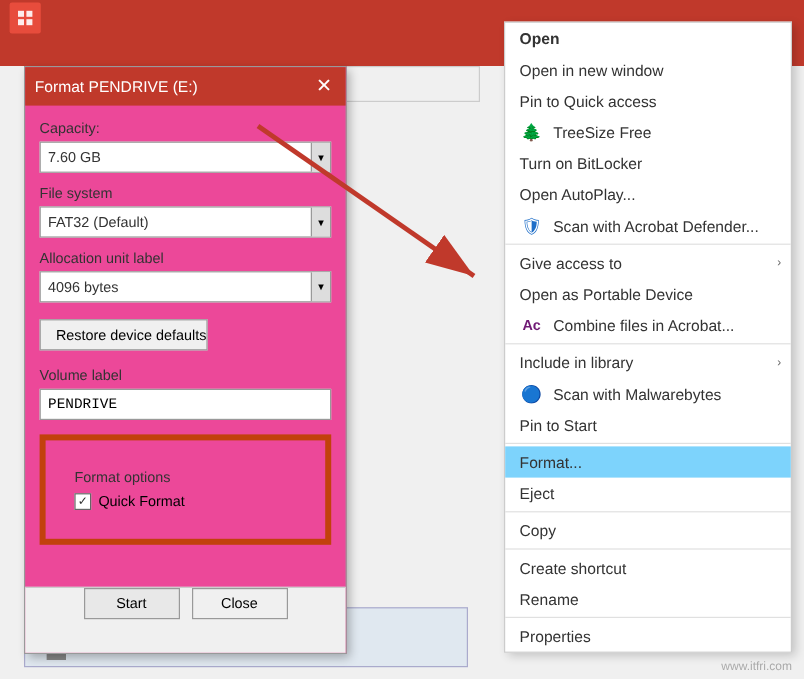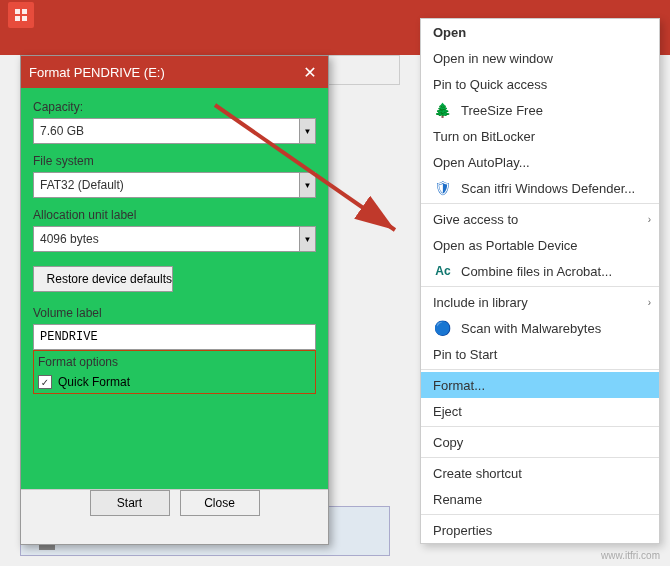--- a/index.html
+++ b/index.html
@@ -162,23 +162,23 @@
       width: 16px;
       height: 5px;
       background: #888;
     }
 
     
     .format-dialog {
       position: absolute;
       top: 55px;
       left: 20px;
-      width: 309px;
+      width: 269px;
       height: 490px;
-      background: #22c55e;
+      background: #ec4899;
       border: 1px solid #999;
       box-shadow: 3px 3px 8px rgba(0,0,0,0.3);
       z-index: 100;
     }
 
     .dialog-titlebar {
       height: 32px;
       background: #c0392b;
       display: flex;
       align-items: center;
@@ -271,22 +271,23 @@
       width: 100%;
       height: 26px;
       background: white;
       border: 1px solid #999;
       padding: 0 6px;
       font-size: 12px;
       font-family: Liberation Mono, monospace;
     }
 
     .format-options-group {
-      border: 1px solid #c2410c;
-      padding: 4px;
+      margin-top: 12px;
+      border: 5px solid #c2410c;
+      padding: 24px;
     }
 
     .group-label {
       font-size: 12px;
       color: #333;
       margin-bottom: 6px;
     }
 
     .checkbox-row {
       display: flex;
@@ -536,32 +537,32 @@
     <span>TreeSize Free</span>
   </div>
   <div class="menu-item">
     <span>Turn on BitLocker</span>
   </div>
   <div class="menu-item">
     <span>Open AutoPlay...</span>
   </div>
   <div class="menu-item">
     <span class="menu-icon" style="color:#1e6ec8;font-size:14px;">🛡</span>
-    <span>Scan itfri Windows Defender...</span>
+    <span>Scan with Acrobat Defender...</span>
   </div>
   <div class="menu-separator"></div>
   <div class="menu-item">
     <span>Give access to</span>
     <span class="submenu-arrow">›</span>
   </div>
   <div class="menu-item">
     <span>Open as Portable Device</span>
   </div>
   <div class="menu-item">
-    <span class="menu-icon" style="color:#0f766e;font-size:12px;font-weight:bold;">Ac</span>
+    <span class="menu-icon" style="color:#701a75;font-size:12px;font-weight:bold;">Ac</span>
     <span>Combine files in Acrobat...</span>
   </div>
   <div class="menu-separator"></div>
   <div class="menu-item">
     <span>Include in library</span>
     <span class="submenu-arrow">›</span>
   </div>
   <div class="menu-item">
     <span class="menu-icon" style="color:#0077cc;font-size:14px;">🔵</span>
     <span>Scan with Malwarebytes</span>

